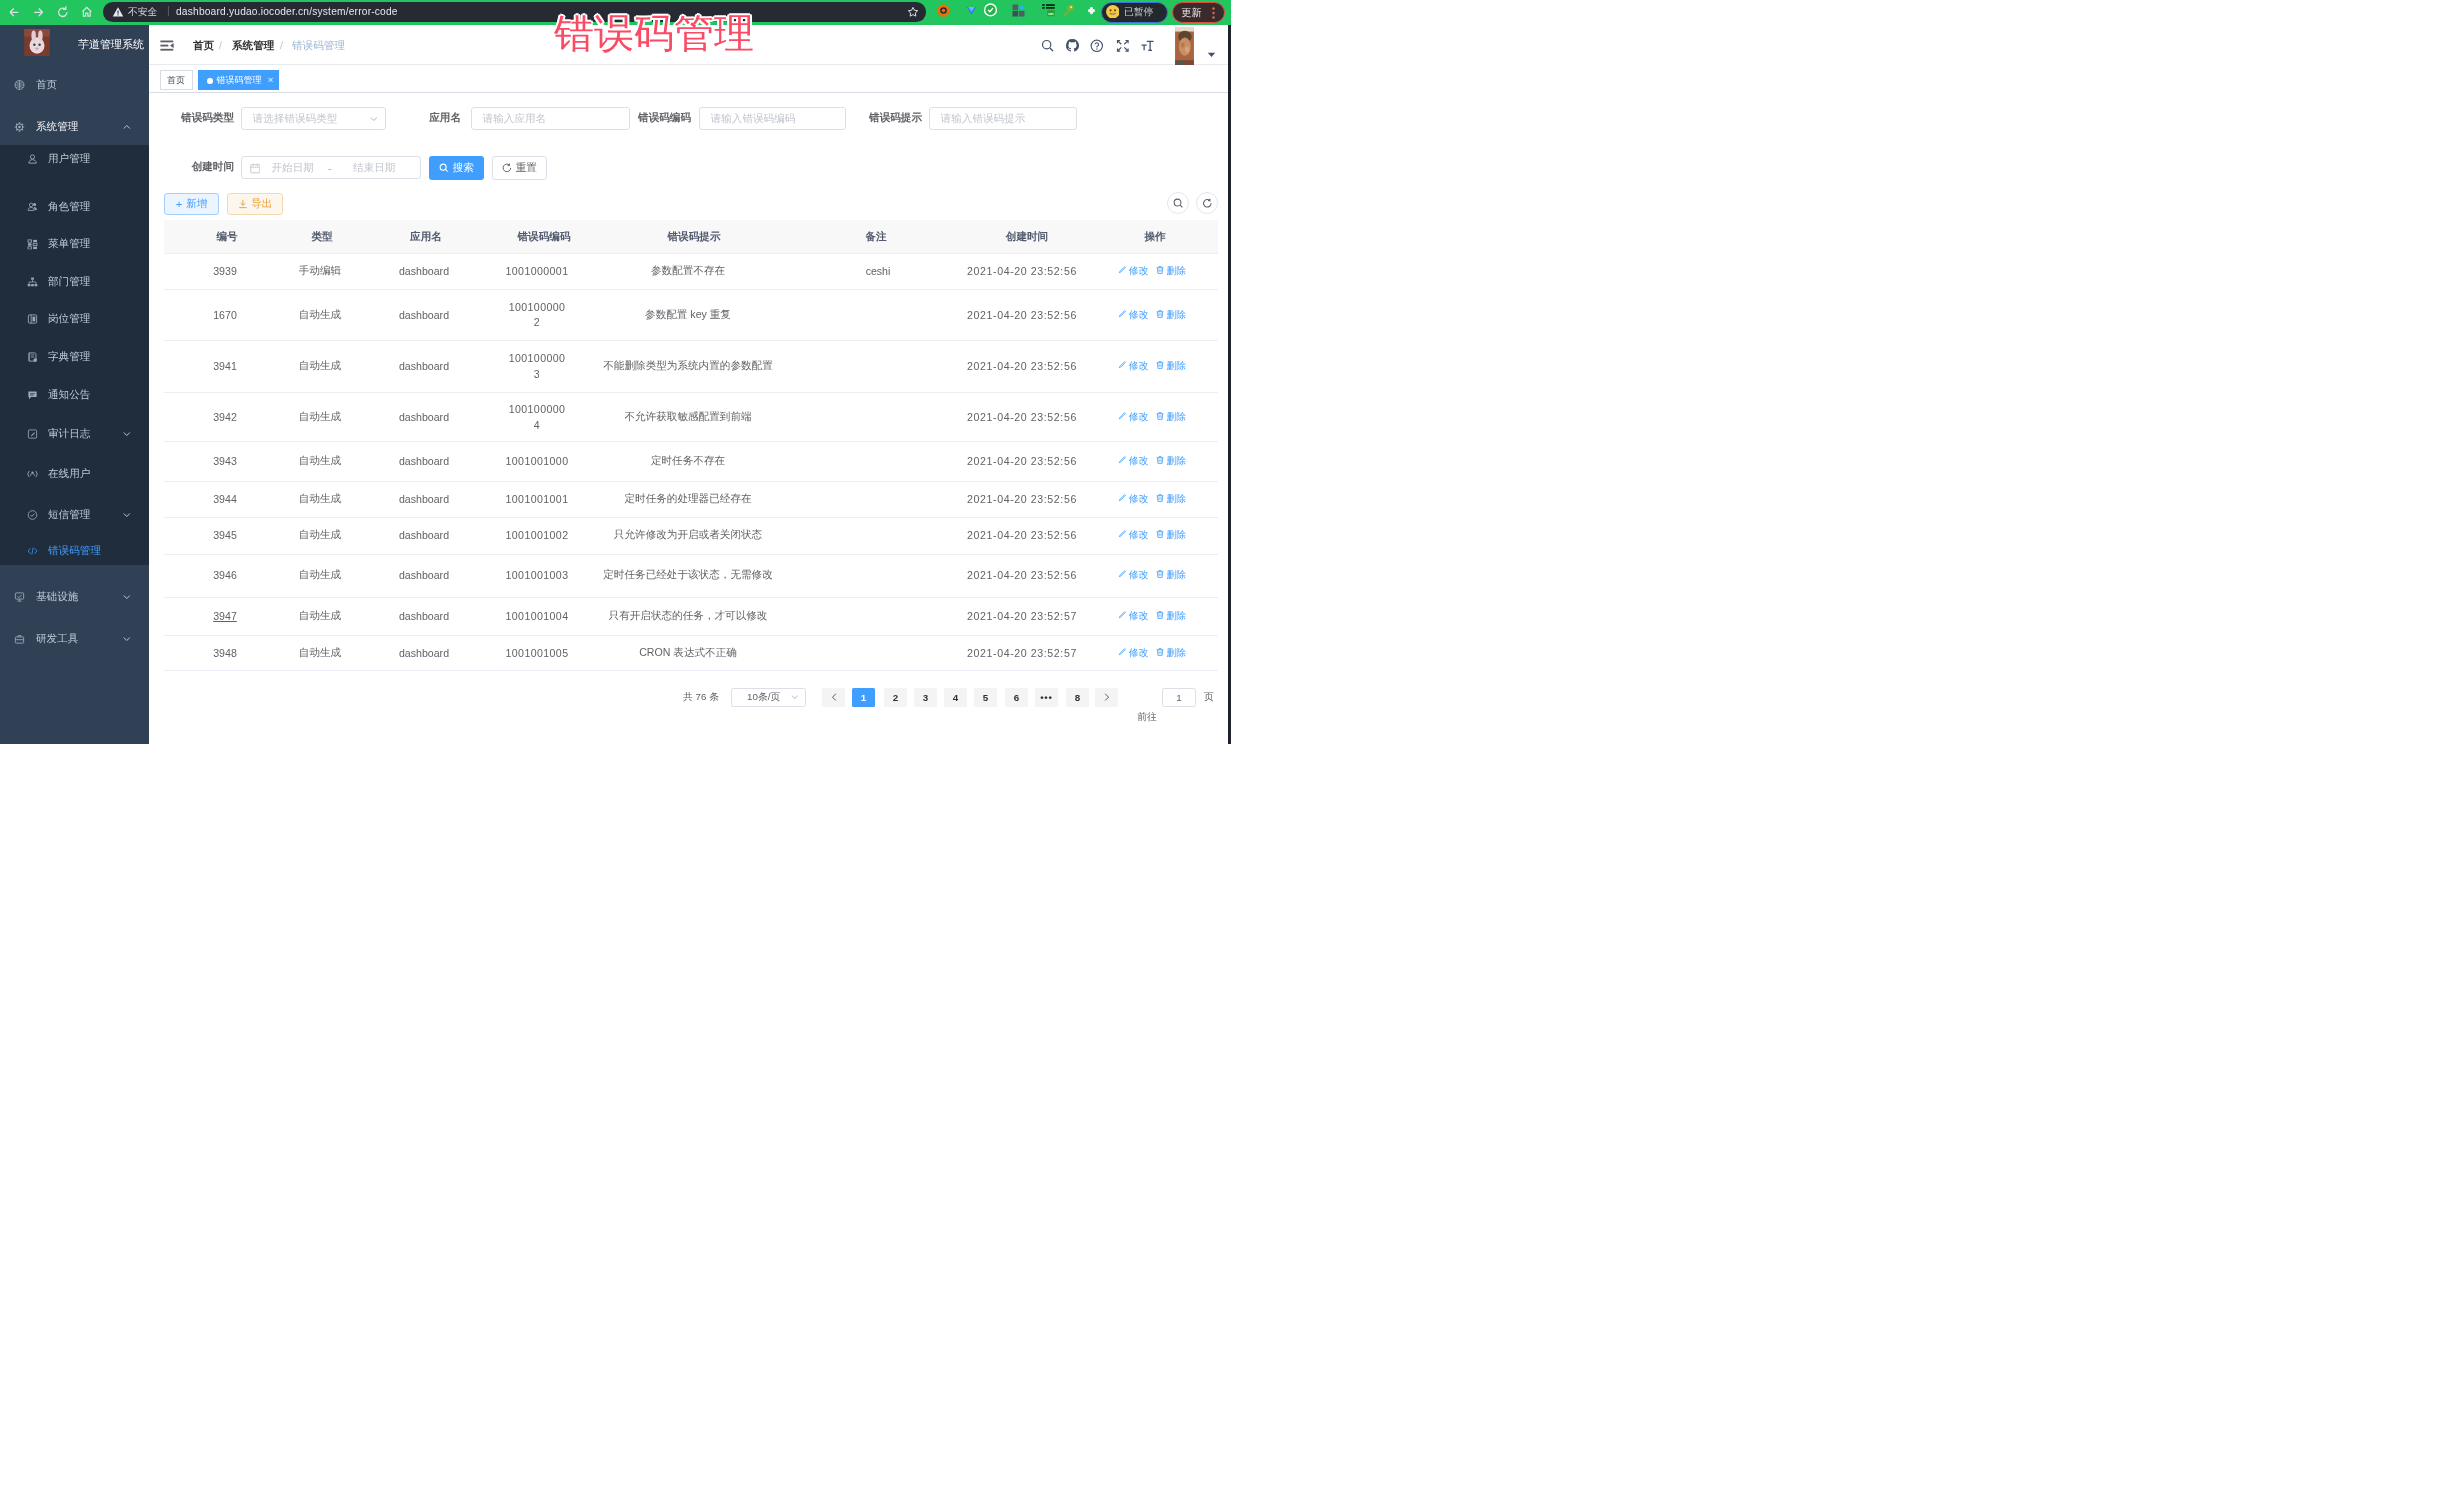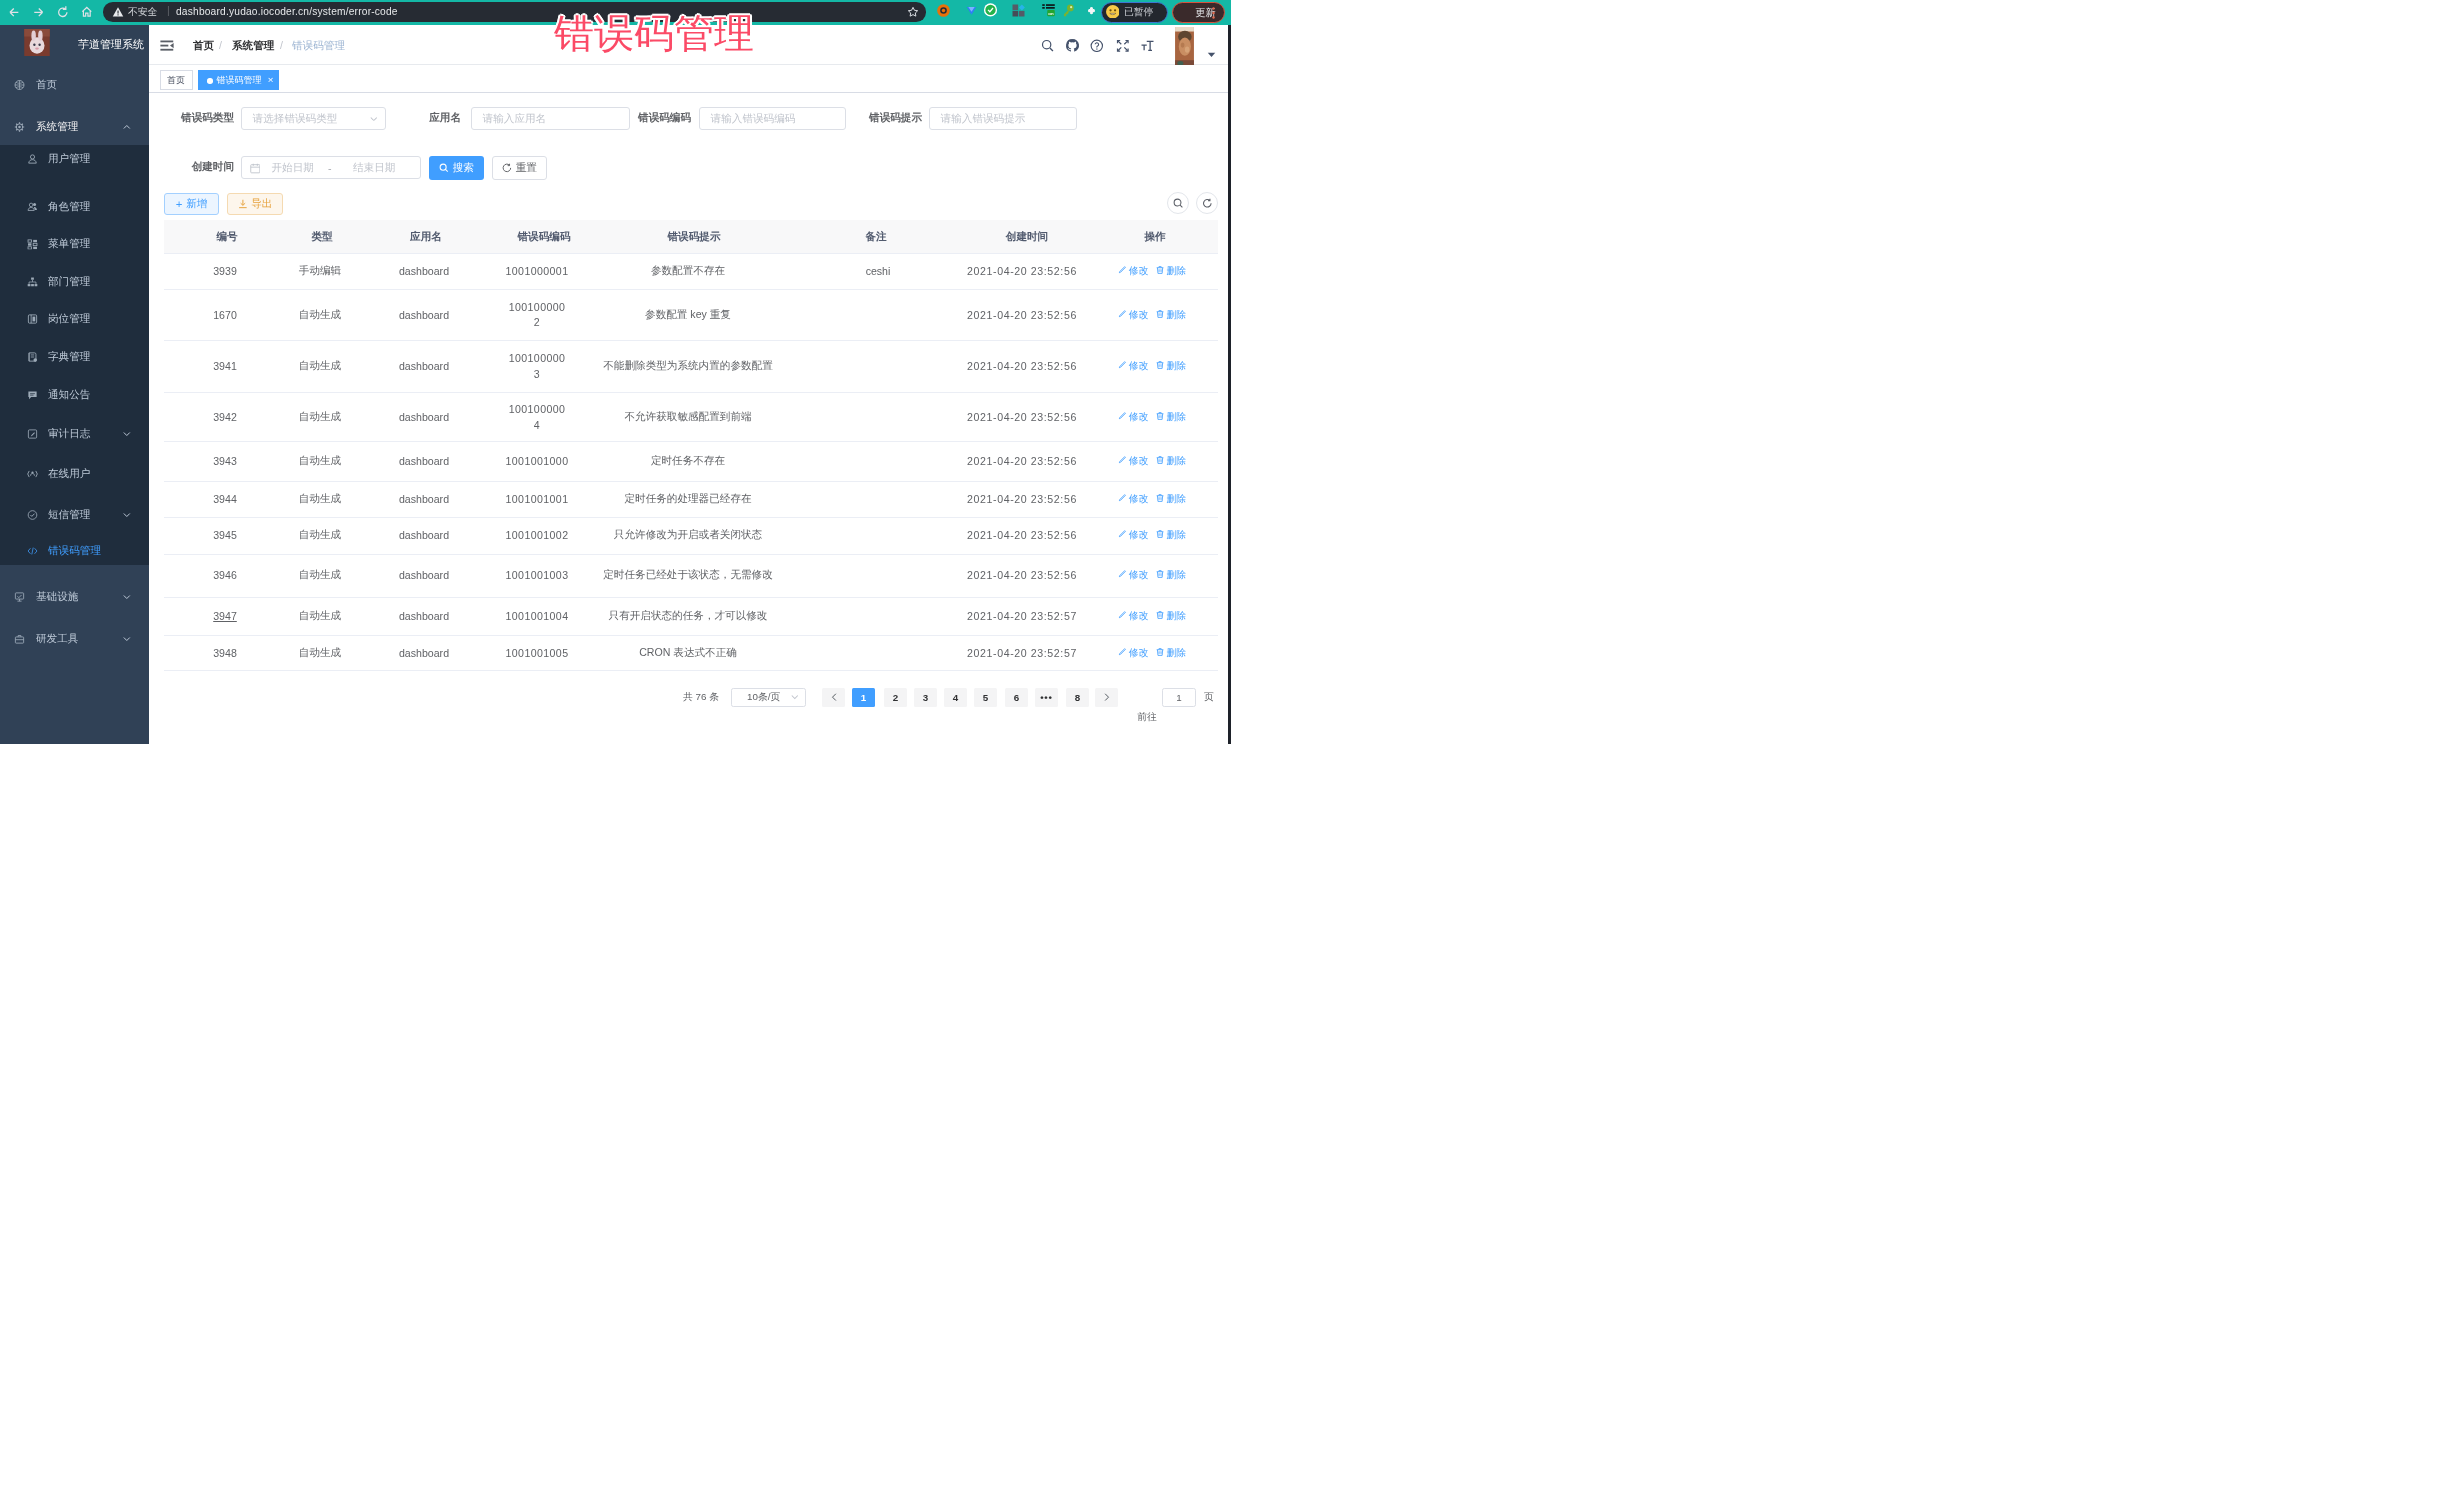--- a/index.html
+++ b/index.html
@@ -1,18 +1,18 @@
 <!DOCTYPE html>
 <html style="font-size:12px"><head>
 <meta charset="utf-8">
 <style>
 * { margin:0; padding:0; box-sizing:border-box; }
 html,body { width:1231px; height:744px; overflow:hidden; font-family:"Liberation Sans", sans-serif; background:#fff; }
 
-#chrome { position:absolute; left:0; top:0; width:1231px; height:25px; background:#14b8a6; border-bottom:0; }
+#chrome { position:absolute; left:0; top:0; width:1231px; height:25px; background:#22c55e; border-bottom:0; }
 #chromeline { position:absolute; left:0; top:23.5px; width:1231px; height:1.5px; background:#181b20; }
 #chrome .navic { position:absolute; top:3.8px; color:#dee1e6; }
 #urlpill { position:absolute; left:103px; top:1.9px; width:823px; height:19.7px; background:#262b33; border-radius:9.8px; color:#dbdee2; font-size:9.8px; }
 #urlpill .warn { position:absolute; left:9px; top:3.8px; }
 #urlpill .nsec { position:absolute; left:25px; top:3.8px; font-size:9.8px; color:#d6d9dd; }
 #urlpill .sep { position:absolute; left:64px; top:2.3px; color:#5f6368; font-size:10.6px; }
 #urlpill .url { position:absolute; left:73px; top:3.8px; color:#e6e8ea; font-size:10.2px; letter-spacing:0.2px; }
 #urlpill .star { position:absolute; right:6px; top:3px; color:#dee1e6; font-size:10.6px; }
 .ext { position:absolute; top:3px; width:15px; height:15px; }
 
@@ -117,21 +117,21 @@
   <div style="position:absolute; left:1101px; top:1.5px; width:67px; height:21px; border:1.5px solid #3b77d2; border-radius:11.4px; background:#23272e;">
     <svg style="position:absolute; left:3.8px; top:2.3px;" width="13.6" height="13.6" viewBox="0 0 18 18">
         <circle cx="9" cy="9" r="9" fill="#f7c948"></circle>
         <circle cx="6" cy="7" r="1.5" fill="#6b4d0e"></circle>
         <circle cx="12" cy="7" r="1.5" fill="#6b4d0e"></circle>
         <path d="M5 11c1.2 2.4 6.8 2.4 8 0z" fill="#fff" stroke="#6b4d0e" stroke-width="0.8"></path>
       </svg>
     <span style="position:absolute; left:22px; top:3.8px; color:#cfd3d8; font-size:9.8px;">已暂停</span>
   </div>
   <div style="position:absolute; left:1172px; top:1.5px; width:53px; height:21px; border:1.5px solid #d8523c; border-radius:11.4px; background:#3a2a2b;">
-    <span style="position:absolute; left:8.3px; top:3.8px; color:#e4e6e9; font-size:10.2px;margin-left:14px;">更新</span>
+    <span style="position:absolute; left:8.3px; top:3.8px; color:#e4e6e9; font-size:10.2px;">更新</span>
     <svg style="position:absolute; left:39px; top:4.5px;" width="3" height="12" viewBox="0 0 4 16">
         <circle cx="2" cy="2" r="1.6" fill="#e06a4f"></circle>
         <circle cx="2" cy="8" r="1.6" fill="#e06a4f"></circle>
         <circle cx="2" cy="14" r="1.6" fill="#e06a4f"></circle>
       </svg>
   </div>
 </div>
 <div id="app">
   <div id="sidebar">
     <svg style="position:absolute; left:24px; top:4.2px;" width="26" height="27" viewBox="0 0 34 36">

